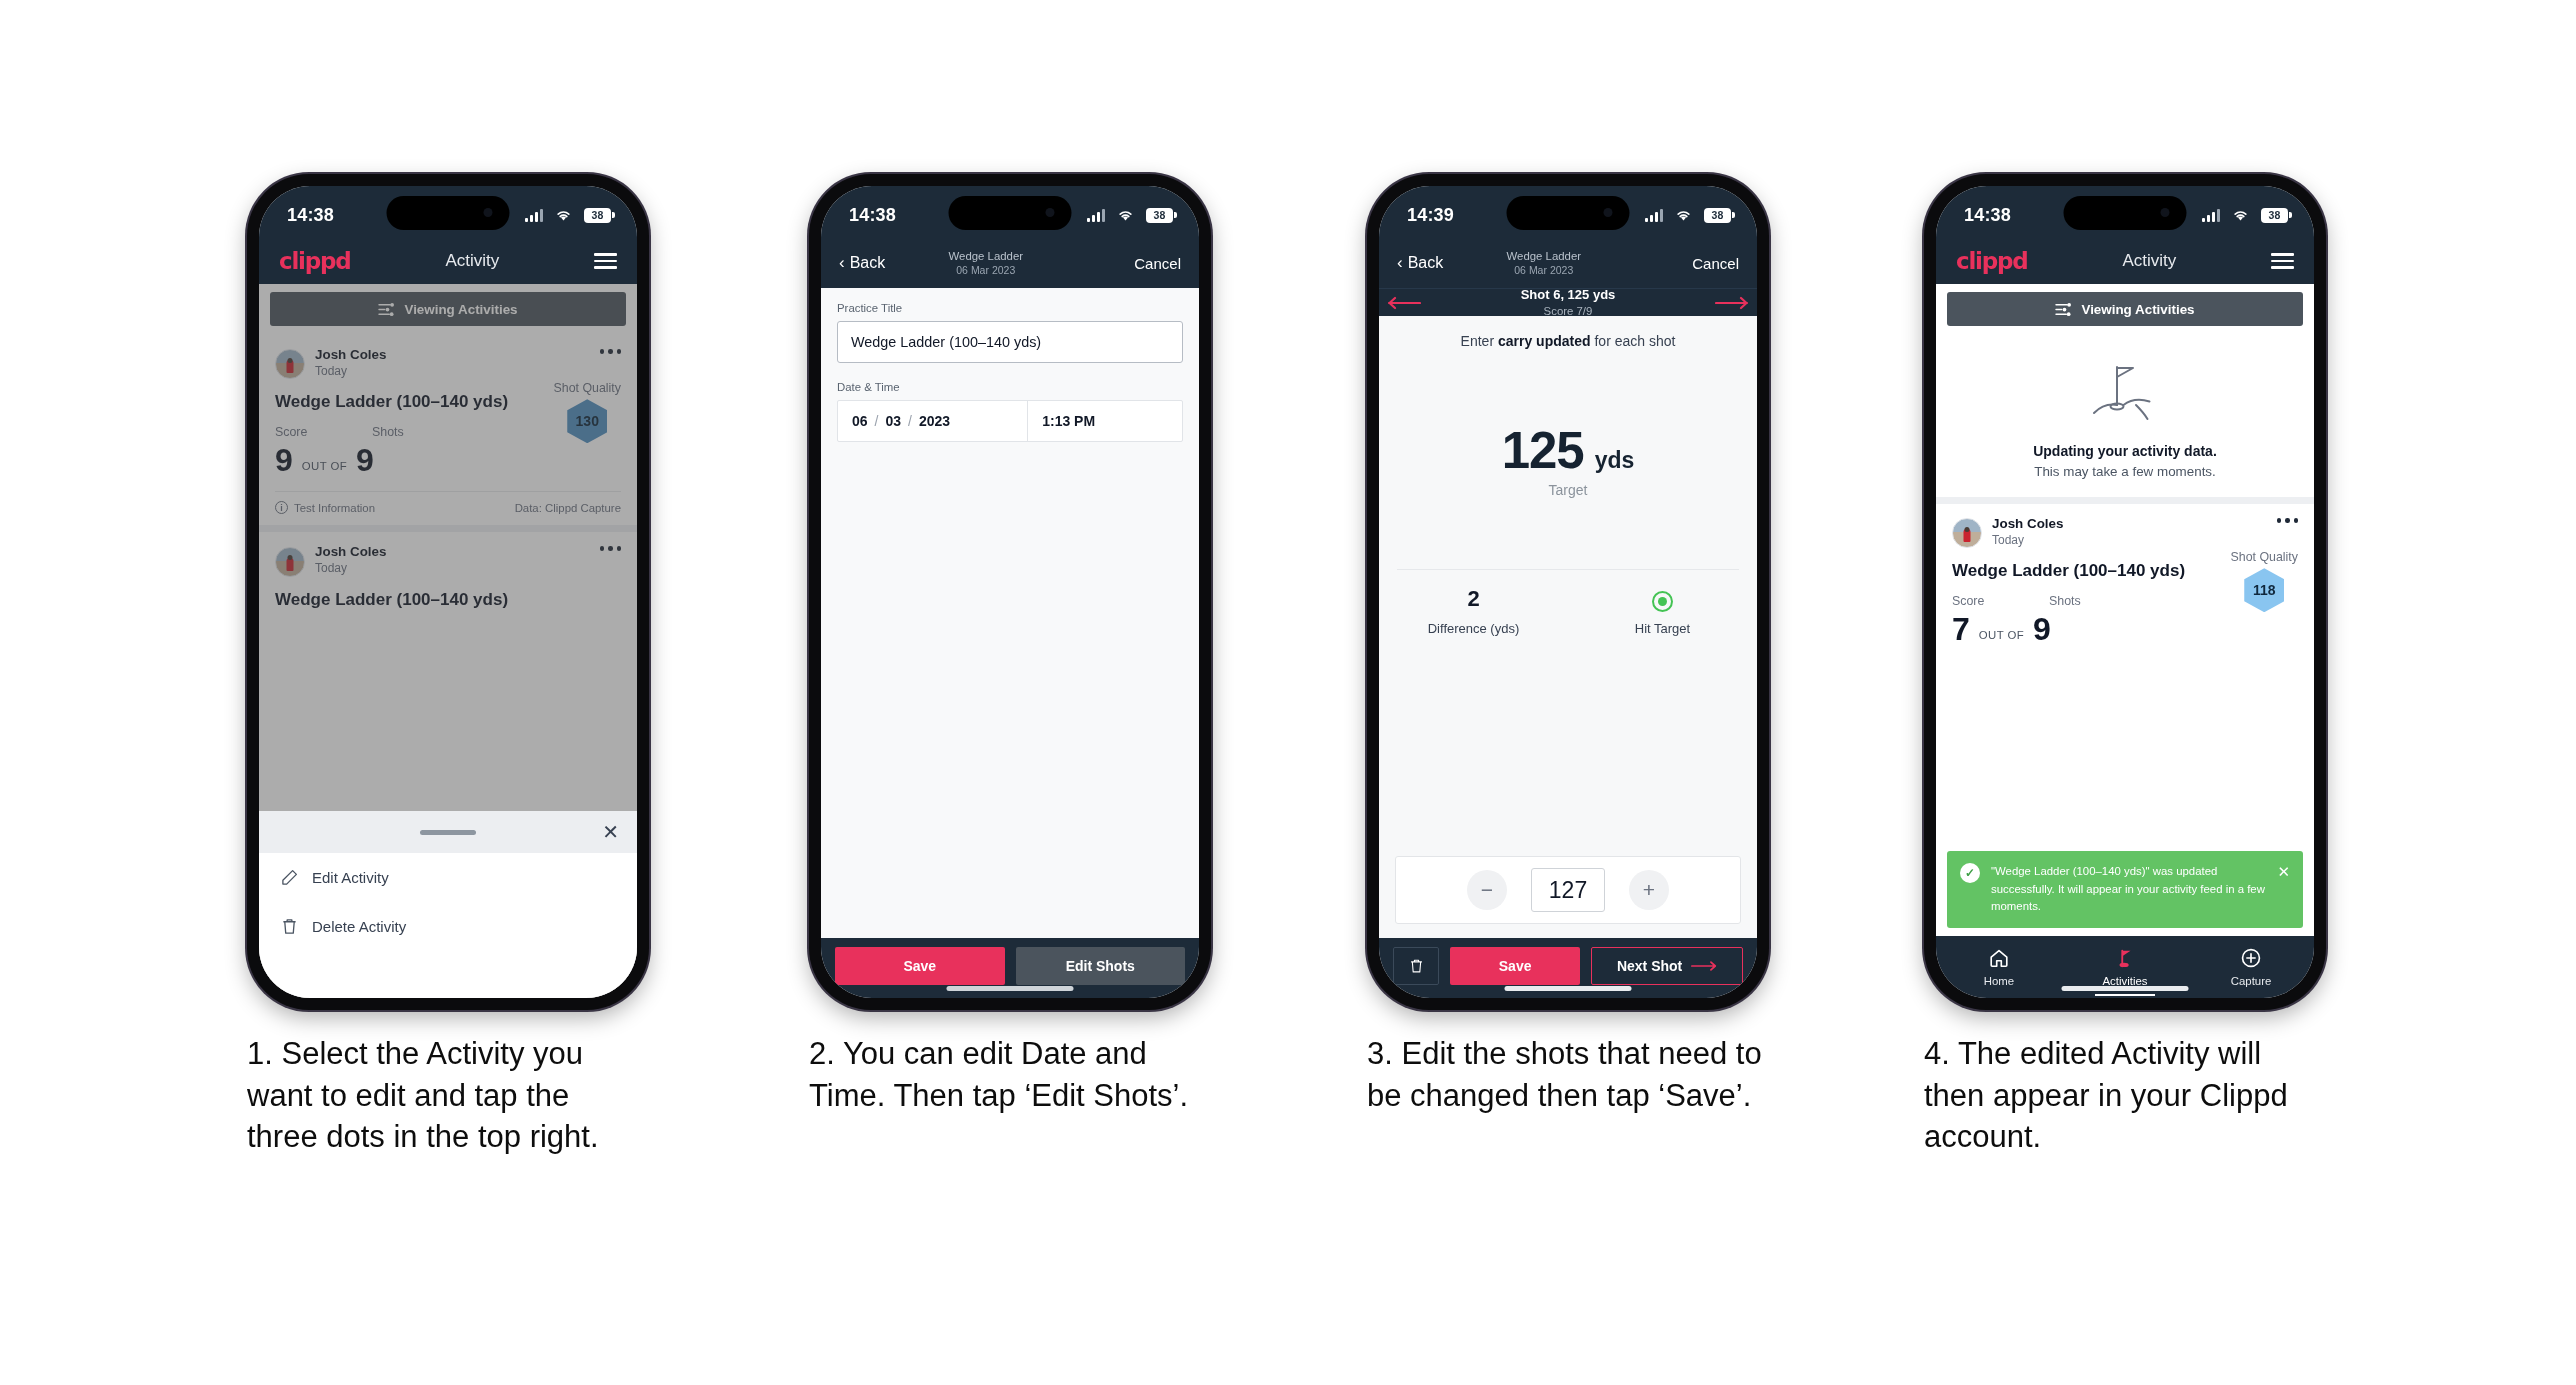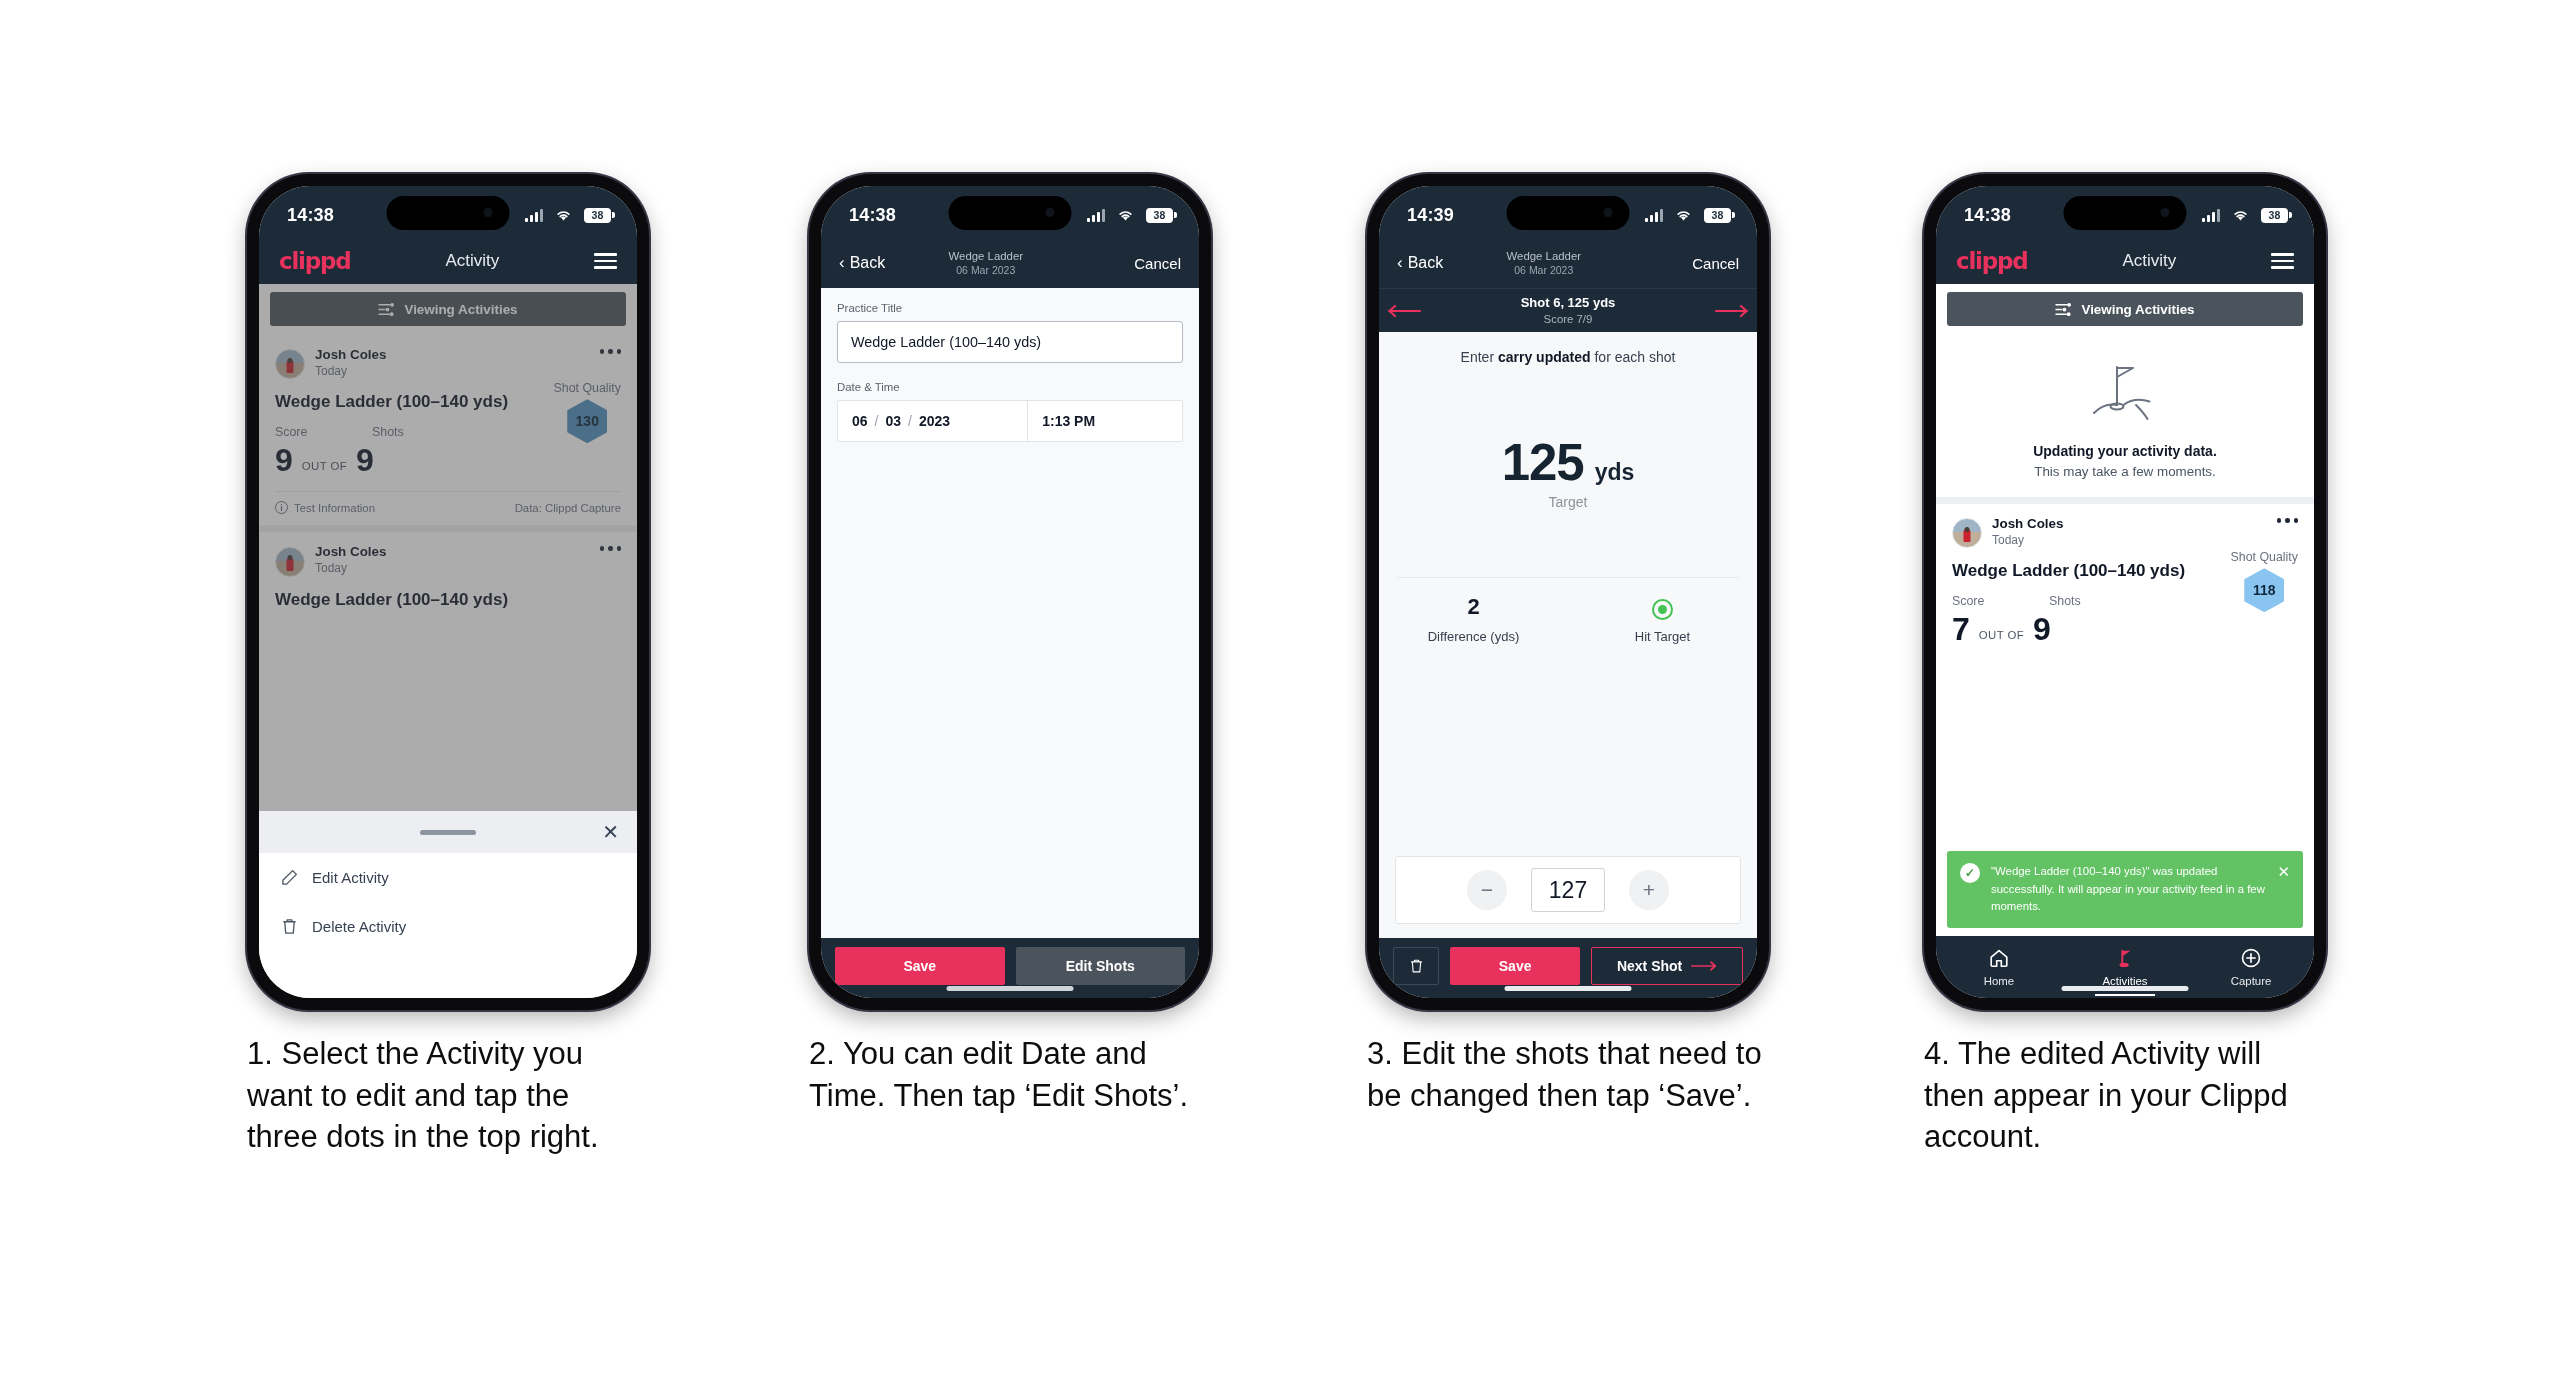--- a/index.html
+++ b/index.html
@@ -85,21 +85,21 @@
   }
   .nav-back { font-size:16px; display:flex; align-items:center; gap:5px; }
   .nav-back .chev { font-size:17px; }
   .nav-center { text-align:center; line-height:1.18; }
   .nav-center .t1 { font-size:11.4px; color:#b9c2cc; }
   .nav-center .t2 { font-size:10.5px; color:#9aa5b1; }
   .nav-cancel { font-size:15px; color:#fff;margin-left:48px; }
 
   
   .shotnav {
-    flex:none; background:#1d2b39; height:44px;
+    flex:none; background:#1d2b39; height:28px;
     display:flex; align-items:center; justify-content:space-between;
     padding:0 8px; border-top:1px solid #27384a;
   }
   .arrow-ico { width:34px; height:14px; }
   .shot-center { text-align:center; line-height:1.25; }
   .shot-center .s1 { font-size:13px; font-weight:bold; color:#fff; }
   .shot-center .s2 { font-size:11.4px; color:#aab4be; }
 
   
   .body { flex:1; position:relative; overflow:hidden; background:#fff; }

